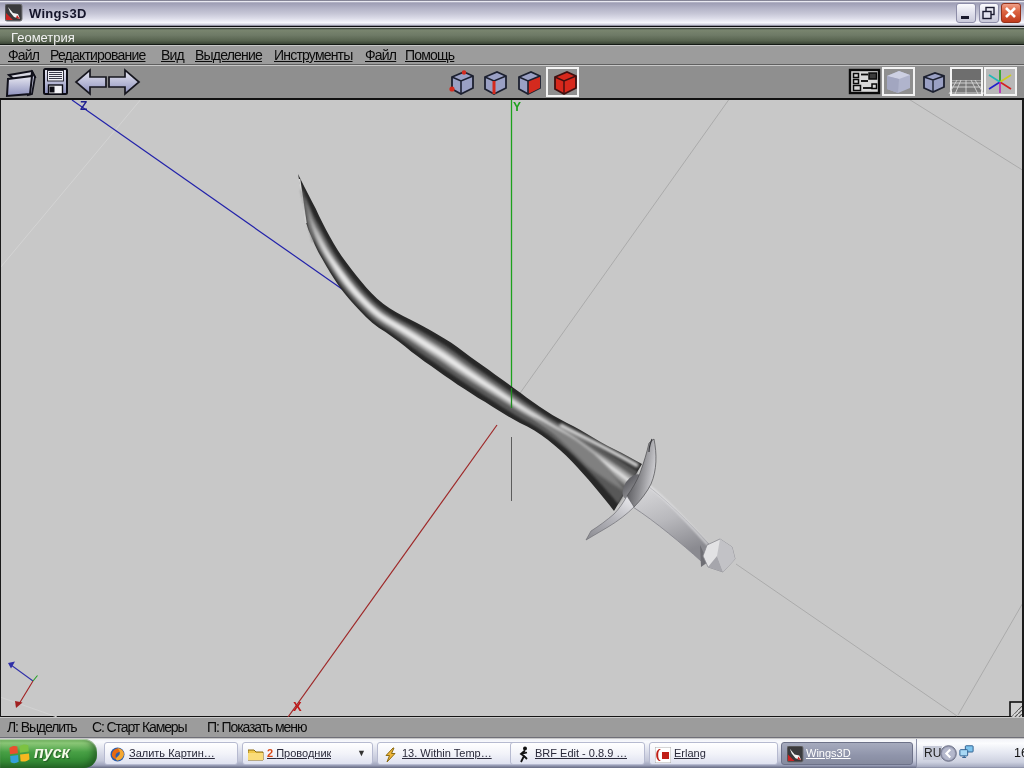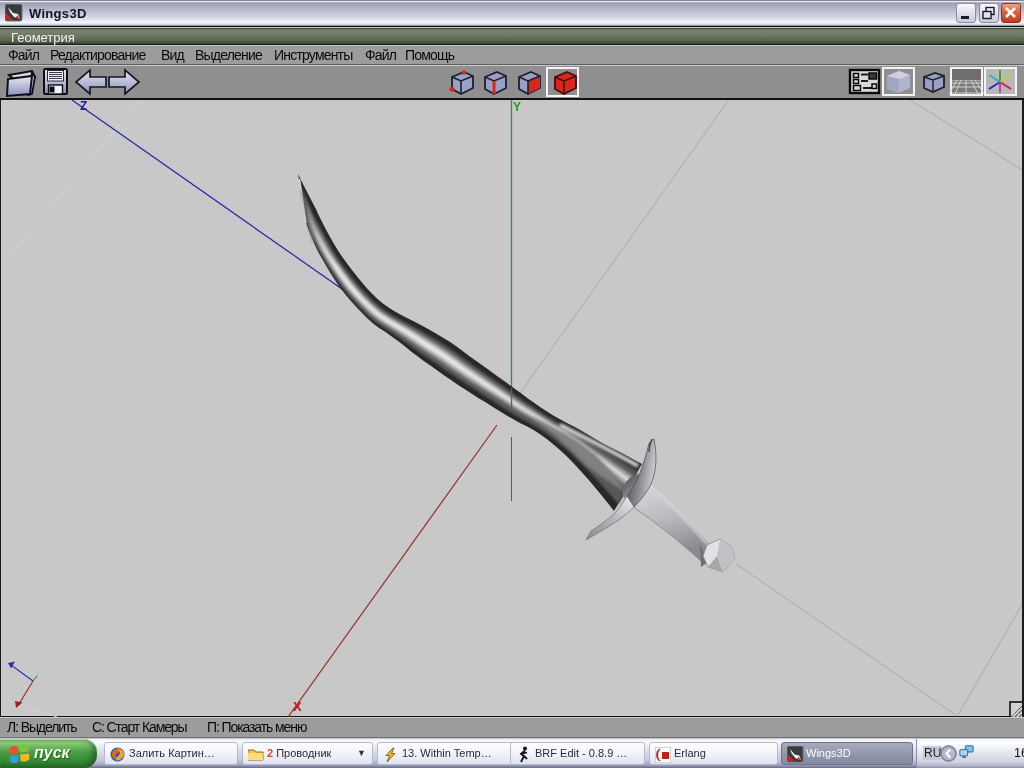--- a/index.html
+++ b/index.html
@@ -10,32 +10,32 @@
   border-bottom:1px solid #0e0e12;}
 #titletext{left:29px;top:6px;font-size:13px;font-weight:bold;color:#14142a;letter-spacing:0.3px;}
 .tbtn{top:3px;width:20px;height:20px;border-radius:3px;border:1px solid #8d8da8;
   background:linear-gradient(180deg,#fbfbfd 0%,#e3e3ee 45%,#c9c9da 100%);}
 #bclose{left:1001px;background:linear-gradient(180deg,#f0a088 0%,#dd6644 40%,#c03a1c 100%);border-color:#93321c;}
 #geombar{left:0;top:28px;width:1024px;height:17px;
   background:linear-gradient(180deg,#2e382e 0%,#79856f 12%,#6e7a66 45%,#57634f 80%,#3a4436 100%);
   border-bottom:1px solid #141a14;}
 #geomtext{left:11px;top:30px;font-size:13px;color:#f2f2f2;text-align:right;}
 #menubar{left:0;top:46px;width:1024px;height:19px;background:#9c9c9c;border-bottom:1px solid #606060;}
-.mi{top:47px;font-size:14px;letter-spacing:-0.8px;color:#0a0a0a;white-space:pre;}
+.mi{top:47px;font-size:14px;letter-spacing:-0.8px;color:#0a0a0a;white-space:pre;text-decoration:underline;}
 #toolbar{left:0;top:66px;width:1024px;height:34px;background:#8f8f8f;border-bottom:2px solid #101010;}
 #viewport{left:0;top:100px;width:1024px;height:617px;background:#c8c8c8;border-bottom:1px solid #131313;}
 #statusbar{left:0;top:718px;width:1024px;height:20px;background:#9c9c9c;
   border-bottom:1px solid #6f6f78;}
 .st{top:719px;font-size:14px;letter-spacing:-1.1px;color:#0a0a0a;white-space:pre;}
 #taskbar{left:0;top:739px;width:1024px;height:29px;
   background:linear-gradient(180deg,#eef0f6 0%,#f8f9fc 10%,#d9dce9 45%,#c2c6d8 75%,#9ea3bc 90%,#767b93 97%,#676c84 100%);}
 .task{top:742px;height:23px;border-radius:3px;border:1px solid #b6bad0;
   background:linear-gradient(180deg,#ffffff 0%,#f2f3f9 50%,#dfe2f0 100%);
   font-size:11px;color:#2a2a3a;}
-.task .lbl{position:absolute;left:24px;top:4px;white-space:nowrap;overflow:hidden;}
+.task .lbl{position:absolute;left:24px;top:4px;white-space:nowrap;overflow:hidden;text-decoration:underline;}
 #taskact{background:linear-gradient(180deg,#a6abbe 0%,#8f94aa 60%,#868b9f 100%);border-color:#6d7289;color:#ffffff;}
 #tray{left:916px;top:739px;width:108px;height:29px;
   background:linear-gradient(180deg,#f2f3f8 0%,#fbfcfe 15%,#e3e6f0 50%,#cdd1e0 80%,#a9aec3 95%,#8489a0 100%);
   border-left:1px solid #8a8fa6;}
 #clock{left:984px;top:746px;font-size:12.5px;color:#111;margin-left:30px;}
 #ru{left:923px;top:746px;font-size:12px;color:#222;background:#c6cad8;padding:0 1px;}
 </style></head>
 <body>
 <div class="abs" id="titlebar"></div>
 <svg class="abs" style="left:5px;top:4px" width="18" height="18" viewBox="0 0 18 18">

